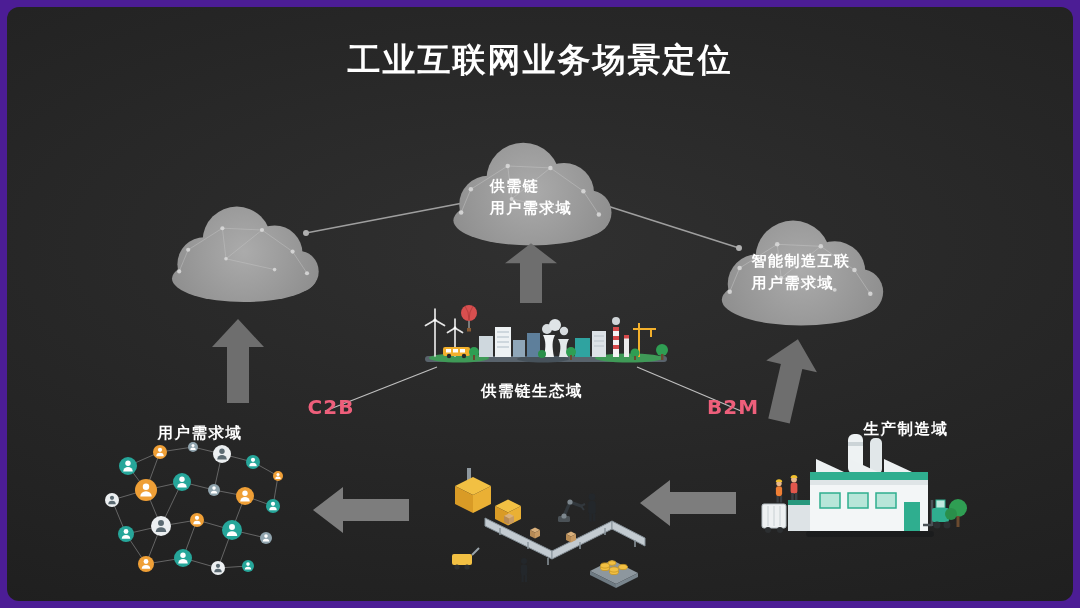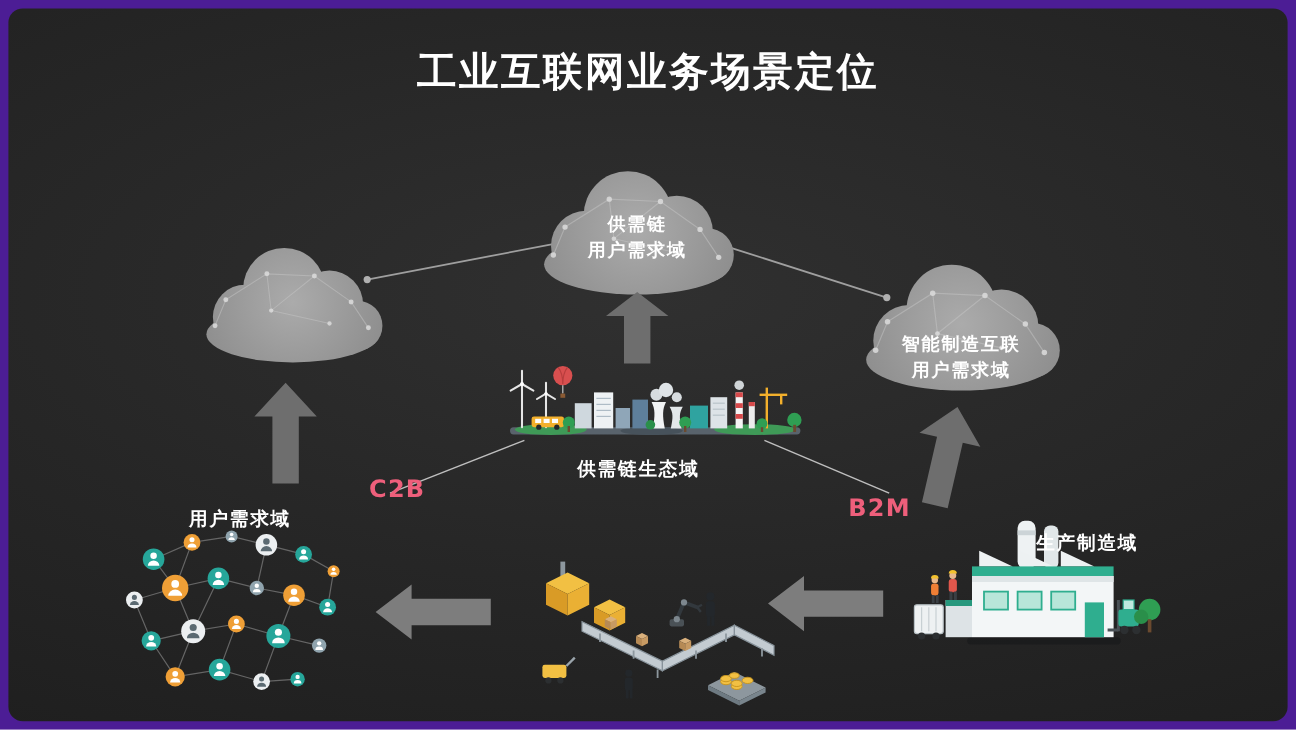--- a/index.html
+++ b/index.html
@@ -20,21 +20,21 @@
   .page-title {
     position:absolute; top:38px; left:0; right:0;
     text-align:center; color:#ffffff;
     font-size:33px; font-weight:800; letter-spacing:2px;
   }
   .float-label {
     position:absolute; transform:translate(-50%,-50%);
     color:#ffffff; white-space:nowrap;
   }
   .cloud-label {
-    text-align:center; font-weight:700; font-size:15px;
+    font-weight:700; font-size:15px;
     line-height:1.45; letter-spacing:1.5px;
   }
   .cloud-label span { display:block; }
   .domain-label { font-size:15.5px; font-weight:600; letter-spacing:1.5px;text-align:center; }
   .link-label { font-size:20px; font-weight:800; letter-spacing:1px;text-align:center; }
 </style>
 </head>
 <body>
 
 <div class="slide">
@@ -410,24 +410,24 @@
       </g>
     </g>
   </svg>
 
   <h1 class="page-title">工业互联网业务场景定位</h1>
 
   <div class="float-label cloud-label" style="left:531px; top:198px;">
     <span>供需链</span>
     <span>用户需求域</span>
   </div>
-  <div class="float-label cloud-label" style="left:801px; top:273px;margin-top:25px;">
+  <div class="float-label cloud-label" style="left:801px; top:273px;">
     <span>智能制造互联</span>
     <span>用户需求域</span>
   </div>
 
   <div class="float-label link-label" style="left: 331px; top: 407px; color: rgb(238, 95, 123);">C2B</div>
-  <div class="float-label link-label" style="left: 733px; top: 407px; color: rgb(238, 95, 123); margin-top: 16px;">B2M</div>
+  <div class="float-label link-label" style="left: 733px; top: 407px; color: rgb(238, 95, 123);">B2M</div>
 
   <div class="float-label domain-label" style="left:532px; top:391px;">供需链生态域</div>
   <div class="float-label domain-label" style="left:200px; top:433px;">用户需求域</div>
-  <div class="float-label domain-label" style="left:906px; top:453px;">生产制造域</div>
+  <div class="float-label domain-label" style="left:906px; top:429px;">生产制造域</div>
 </div>
 
 </body></html>

